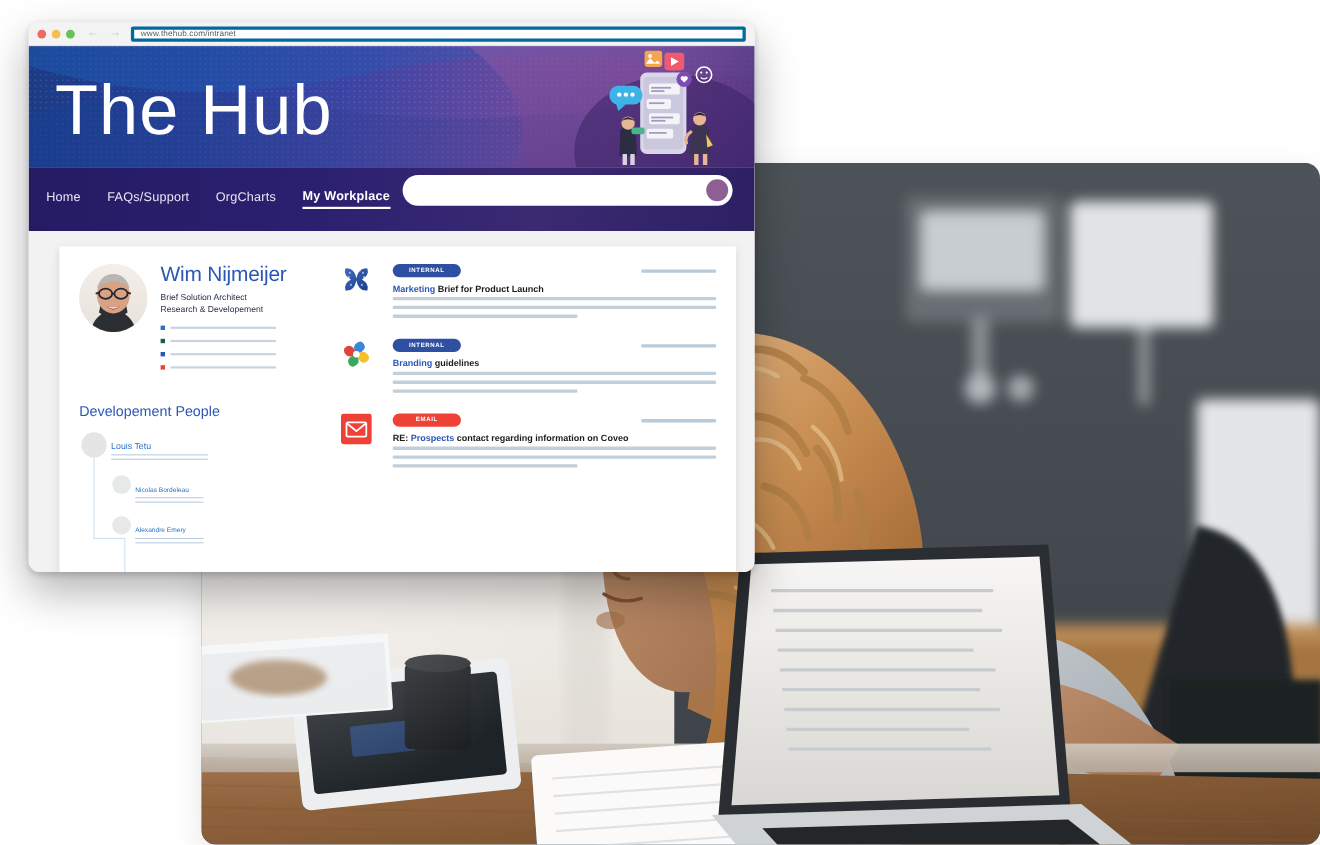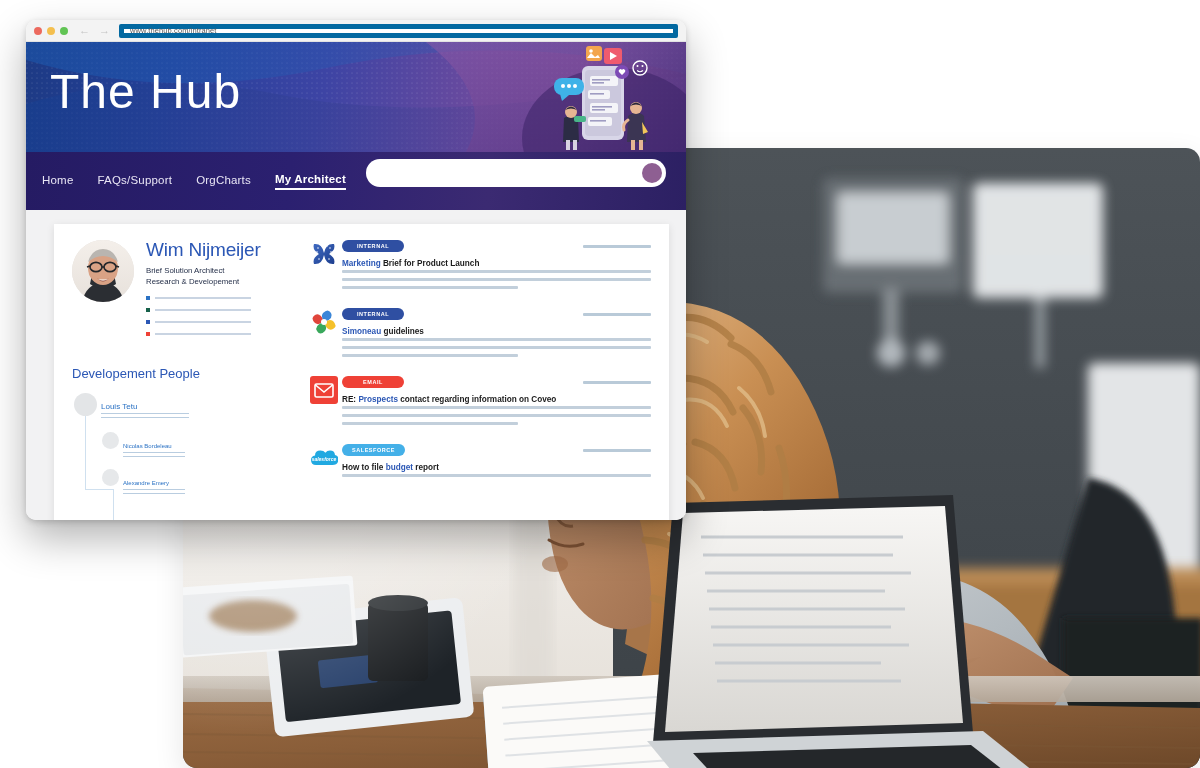--- a/index.html
+++ b/index.html
@@ -37,34 +37,34 @@
     position: relative;
   }
   .dots { display: flex; gap: 5px; align-items: center; }
   .dot { width: 8px; height: 8px; border-radius: 50%; }
   .dot.r { background: #ec6a5e; }
   .dot.y { background: #f4bf4f; }
   .dot.g { background: #61c454; }
   .navarrows { display:flex; gap:9px; margin-left:11px; color:#c3c3c3; font-size:11px; line-height:1; }
   .urlbar {
     margin-left: 9px; flex: 1; height: 14px;
-    background: #fff; border: 5px solid #0369a1; border-radius: 2px;
+    background: #fff; border: 3px solid #0369a1; border-radius: 2px;
     display:flex; align-items:center; padding: 0 6px;
   }
   .urlbar span { font-size: 7.5px; color: #5a5a5a; letter-spacing:.1px; }
 
   
   .banner {
     position: relative; height: 110px; overflow: hidden;
     background: linear-gradient(100deg,#1d3a84 0%,#24409a 22%,#3d44a4 45%,#6b4a9e 68%,#7e4f9c 84%,#3a2a6d 100%);
   }
   .banner svg.waves { position:absolute; inset:0; width:100%; height:100%; }
   .banner-title {
     position: absolute; left: 24px; top: 26px;
-    font-size: 48px; color: #ffffff; font-weight: 300;
+    font-size: 64px; color: #ffffff; font-weight: 300;
     letter-spacing: 1px; line-height: 1;
   }
   .illus { position:absolute; right: 22px; top: 4px; width: 120px; height: 106px; }
 
   
   .navbar {
     position: relative; height: 58px;
     background: linear-gradient(95deg,#251b63 0%,#2b2070 40%,#3b2a72 70%,#2c2063 100%);
     display: flex; align-items: center; padding-left: 16px;
     overflow: hidden;
@@ -139,21 +139,21 @@
   .pcircle { width: 23px; height: 23px; border-radius: 50%; background: #e3e5e7; flex: 0 0 23px; }
   .person.child .pcircle { width: 17px; height: 17px; flex: 0 0 17px; background:#e6e8ea; }
   .pinfo { padding-top: 2px; }
   .pnm { font-size: 8px; color: #2b72c4; line-height: 1.2; }
   .person.child .pnm { font-size: 6px; color:#2b72c4; }
   .pbars { margin-top: 4px; }
   .pbar { height: 1.5px; background: #b9cde0; margin-bottom: 2.5px; }
 
   
   .rec-head { font-size: 12.5px; color: #2b57b5; margin-bottom: 14px; letter-spacing:-.1px; }
-  .rec { display: flex; gap: 4px; margin-bottom: 14px; justify-content: flex-end; }
+  .rec { display: flex; gap: 19px; margin-bottom: 14px; justify-content: flex-end; }
   .rec-icon { width: 28px; height: 28px; flex: 0 0 28px; }
   .rec-icon svg { display:block; width:100%; height:100%; }
   .rec-body { flex: 1; min-width: 0; }
   .rec-toprow { display:flex; align-items:center; }
   .badge {
     display: inline-flex; align-items:center; justify-content:center;
     height: 12px; min-width: 62px; padding: 0 10px;
     border-radius: 7px; color: #fff; font-size: 5.5px;
     font-weight: 700; letter-spacing: .55px;
   }
@@ -489,21 +489,21 @@
           <path d="M84 74 q-6 4 -4 10" stroke="#e6b593" stroke-width="3" fill="none" stroke-linecap="round"></path>
         </g>
       </svg>
     </div>
 
     <div class="navbar">
       <div class="navlinks">
         <span class="navlink">Home</span>
         <span class="navlink">FAQs/Support</span>
         <span class="navlink">OrgCharts</span>
-        <span class="navlink active">My Architect</span>
+        <span class="navlink active">My Workplace</span>
       </div>
       <div class="searchwrap">
         <input class="search-input" type="text" value="" placeholder="" style="">
         <button class="search-btn"></button>
       </div>
     </div>
 
     <div class="pagebody">
       <div class="card">
 
@@ -654,21 +654,21 @@
                 <path d="M13 14 q-9 4 -6 9 q3 5 8 0 q3 -4 -2 -9z" fill="#3aa85c"></path>
                 <circle cx="14" cy="14" r="3" fill="#ffffff"></circle>
               </svg>
             </span>
             <span class="rec-body">
               <span class="rec-toprow">
                 <span class="badge internal">INTERNAL</span>
                 <span class="meta-bar"></span>
               </span>
               <span class="rec-title">
-                <span class="hl">Simoneau</span><span> guidelines</span>
+                <span class="hl">Branding</span><span> guidelines</span>
               </span>
               <span class="snips">
                 <span class="snip" style="display:block;width:100%"></span>
                 <span class="snip" style="display:block;width:100%"></span>
                 <span class="snip" style="display:block;width:57%"></span>
               </span>
             </span>
           </div>
 
           <div class="rec">
@@ -688,39 +688,19 @@
                 <span>RE: </span><span class="hl">Prospects</span><span> contact regarding information on Coveo</span>
               </span>
               <span class="snips">
                 <span class="snip" style="display:block;width:100%"></span>
                 <span class="snip" style="display:block;width:100%"></span>
                 <span class="snip" style="display:block;width:57%"></span>
               </span>
             </span>
           </div>
 
-          <div class="rec">
-            <span class="rec-icon">
-              <svg viewBox="0 0 28 28">
-                <path d="M6 21 q-5 0 -5 -5 q0 -4 4 -4.6 q0 -5 5.4 -5 q3.4 0 5 2.4 q1.6 -2.2 4.6 -2.2 q4.6 0 5 4.4 q3.4 .6 3.4 4.2 q0 5.8 -6 5.8z" fill="#21a9e1"></path>
-                <text x="14" y="17" font-family="Liberation Sans, sans-serif" font-size="5" font-style="italic" font-weight="700" fill="#ffffff" text-anchor="middle">salesforce</text>
-              </svg>
-            </span>
-            <span class="rec-body">
-              <span class="rec-toprow">
-                <span class="badge salesforce">SALESFORCE</span>
-                <span class="meta-bar"></span>
-              </span>
-              <span class="rec-title">
-                <span>How to file </span><span class="hl">budget</span><span> report</span>
-              </span>
-              <span class="snips">
-                <span class="snip" style="display:block;width:100%"></span>
-              </span>
-            </span>
-          </div>
 
         </div>
       </div>
     </div>
   </div>
 
 </div>
 
 </body></html>

